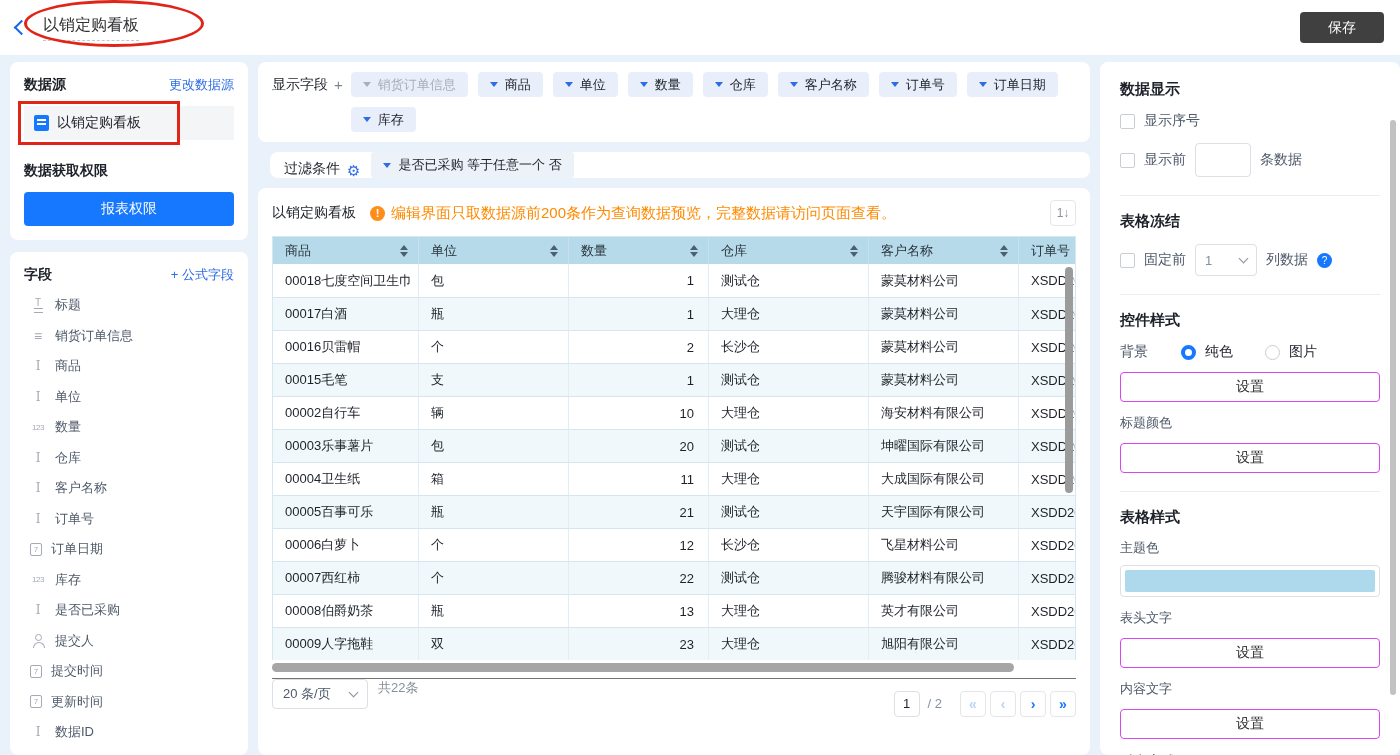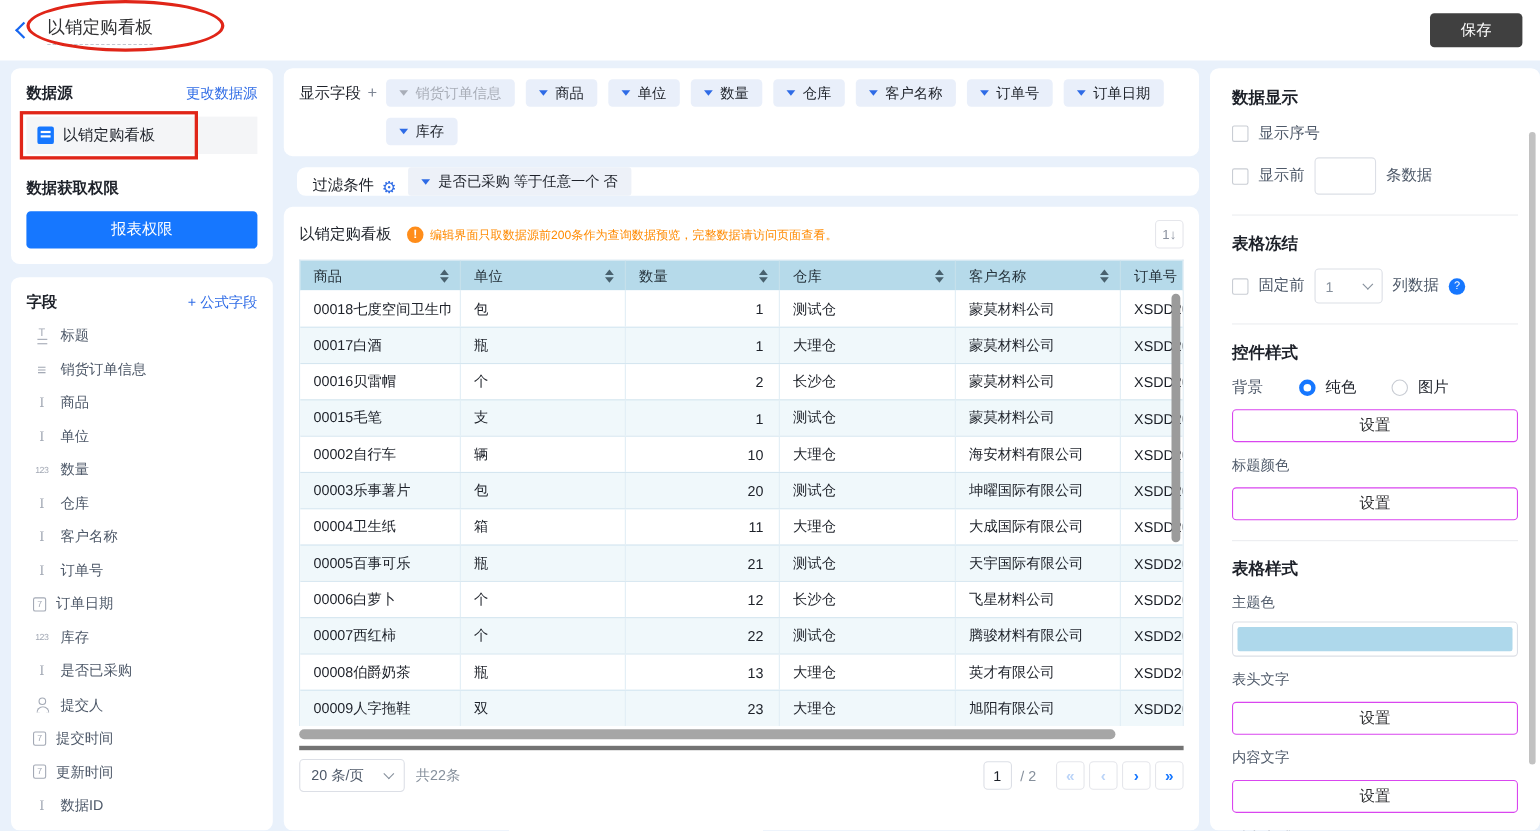--- a/index.html
+++ b/index.html
@@ -58,41 +58,41 @@
   .caret { width:0; height:0; border-left:4px solid transparent; border-right:4px solid transparent; border-top:5px solid #2E6BE6; flex:none; }
   .chip.disabled { color:#A9AEB8; }
   .chip.disabled .caret { border-top-color:#A9AEB8; }
   .filter-card { height:26px; padding:0 14px; display:flex; align-items:flex-end; gap:7px;margin-left:12px; }
   .gear-icon { color:#2E6BE6; font-size:15px; cursor:pointer; line-height:1; }
   .filter-chip { height:26px; background:#EDF1F8; border-radius:3px; padding:0 12px; display:flex; align-items:center; gap:7px; font-size:13px; margin-left:4px; cursor:pointer; }
 
   .table-card { flex:1; padding:12px 14px 0 14px; display:flex; flex-direction:column; }
   .tc-head { display:flex; align-items:center; gap:14px; }
   .tc-title { font-size:14px; color:#1D2129; }
-  .warning { display:flex; align-items:center; gap:6px; color:#FF8A00; font-size:11px; }
+  .warning { display:flex; align-items:center; gap:6px; color:#FF8A00; font-size:15px; }
   .warn-icon { width:15px; height:15px; border-radius:50%; background:#FF8D1A; color:#fff; font-size:11px; font-weight:bold; display:flex; align-items:center; justify-content:center; flex:none; }
   .warn-icon::before { content:"!"; }
   .sort-tool { margin-left:auto; width:26px; height:26px; border:1px solid #E5E6EB; border-radius:4px; color:#8A919F; font-size:12px; display:flex; align-items:center; justify-content:center; cursor:pointer; }
   .tbl-wrap { position:relative; margin-top:10px; border:1px solid #D7E7F1; border-bottom:none; }
   .thead-row, .trow { display:grid; grid-template-columns:145px 150px 140px 160px 150px 1fr; }
   .thead-row { background:#B6DAEA; height:27px; }
   .thcell { display:flex; align-items:center; justify-content:space-between; padding:0 10px 0 12px; font-size:13px; color:#27343D; overflow:hidden; white-space:nowrap; cursor:pointer; }
   .thcell + .thcell { border-left:1px solid #C7E0EC; }
   .sorter { display:flex; flex-direction:column; gap:2px; flex:none; margin-left:6px; }
   .tri-up { width:0; height:0; border-left:4px solid transparent; border-right:4px solid transparent; border-bottom:5px solid #49616E; }
   .tri-down { width:0; height:0; border-left:4px solid transparent; border-right:4px solid transparent; border-top:5px solid #49616E; }
   .trow { height:33px; border-top:1px solid #D5E6F0; background:#fff; }
   .trow:first-child { border-top:none; }
   .trow:nth-child(even) { background:#F0F8FB; }
   .tcell { display:flex; align-items:center; padding:0 12px; font-size:13px; color:#1D2129; overflow:hidden; white-space:nowrap; }
   .tcell + .tcell { border-left:1px solid #E2EEF5; }
   .tcell.num { justify-content:flex-end; padding-right:14px; }
   .vscroll { position:absolute; right:2px; top:30px; width:8px; height:226px; background:#9B9B9B; border-radius:4px; cursor:grab; }
   .hscroll { margin-top:3px; width:742px; height:9px; background:#A6A6A6; border-radius:5px; cursor:grab; }
-  .pager { margin-top:6px; border-top:4px solid #737373; height:50px; display:flex; align-items:center; gap:10px; }
+  .pager { margin-top:6px; border-top:1px solid #737373; height:50px; display:flex; gap:10px; }
   .size-select { width:96px; height:30px; border:1px solid #DCDFE6; border-radius:4px; display:flex; align-items:center; justify-content:space-between; padding:0 10px; font-size:13px; color:#4E5969; cursor:pointer; }
   .chev-down { width:7px; height:7px; border-right:1.5px solid #86909C; border-bottom:1.5px solid #86909C; transform:rotate(45deg); margin-top:-3px; }
   .total-text { font-size:13px; color:#86909C; }
   .pg-right { margin-left:auto; display:flex; align-items:center; gap:8px; }
   .page-box { width:26px; height:26px; border:1px solid #DCDFE6; border-radius:4px; display:flex; align-items:center; justify-content:center; font-size:13px; }
   .page-of { font-size:13px; color:#86909C; }
   .pgbtn { width:26px; height:26px; border:1px solid #E5E6EB; border-radius:4px; display:flex; align-items:center; justify-content:center; font-size:14px; font-weight:bold; color:#1677FF; cursor:pointer; background:#fff; }
   .pgbtn.dis { color:#BBD4F8; }
 
   

